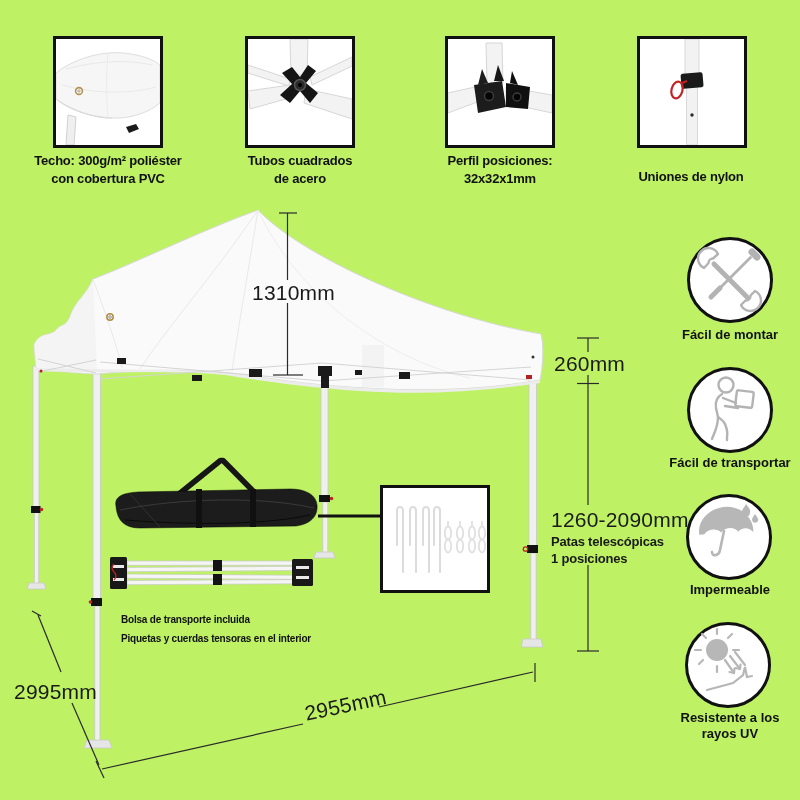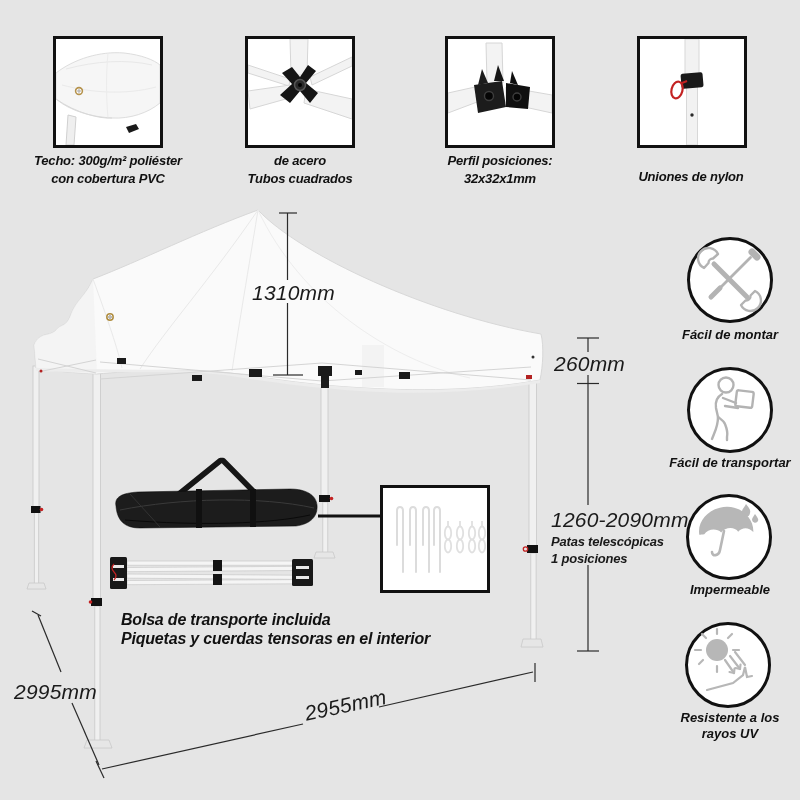--- a/index.html
+++ b/index.html
@@ -1,24 +1,24 @@
 <!DOCTYPE html>
 <html><head>
 <meta charset="utf-8">
 <style>
   html,body{margin:0;padding:0;background:#fff;}
-  .canvas{position:relative;width:800px;height:800px;background:#e5e5e5;overflow:hidden;
-          font-family:"Liberation Sans",sans-serif;color:#1a1a1a;font-style:italic;}
+  .canvas{position:relative;width:800px;height:800px;background:#bef264;overflow:hidden;
+          font-family:"Liberation Sans",sans-serif;color:#1a1a1a;}
   .fbox{position:absolute;width:110px;height:112px;border:3px solid #111;background:#fff;box-sizing:border-box;}
   .fbox svg{display:block;width:104px;height:106px;}
   .fcap{position:absolute;width:190px;text-align:center;font-size:13px;font-weight:bold;
         line-height:17.5px;letter-spacing:-0.2px;color:#111;}
   .dim{position:absolute;font-size:21px;color:#1a1a1a;white-space:nowrap;letter-spacing:0.2px;}
   .dim-note{font-size:13px;font-weight:bold;line-height:16.5px;letter-spacing:-0.2px;}
-  .note{position:absolute;font-size:16px;font-weight:bold;line-height:19px;color:#111;
+  .note{position:absolute;font-size:10px;font-weight:bold;line-height:19px;color:#111;
         white-space:nowrap;letter-spacing:-0.2px;}
   .tent-svg{position:absolute;left:0;top:195px;}
   .bcircle{position:absolute;width:86px;height:86px;border:3.5px solid #111;border-radius:50%;
            box-sizing:border-box;background:#fff;}
   .bcircle svg{display:block;width:79px;height:79px;}
   .blabel{position:absolute;width:200px;text-align:center;font-size:13px;font-weight:bold;
           line-height:16px;color:#111;}
 </style>
 </head>
 <body>
@@ -49,22 +49,22 @@
       <polygon points="0,26 42,40 41,47 0,34" fill="#f3f3f3" stroke="#d6d6d6"></polygon>
       <polygon points="104,18 62,38 64,46 104,27" fill="#f3f3f3" stroke="#d6d6d6"></polygon>
       <polygon points="0,52 42,46 45,58 2,70" fill="#f3f3f3" stroke="#d6d6d6"></polygon>
       <polygon points="58,50 104,60 104,80 56,64" fill="#f3f3f3" stroke="#d6d6d6"></polygon>
       <path d="M44 28 L52 38 L60 26 L68 32 L58 44 L70 54 L62 64 L52 52 L42 64 L32 56 L44 45 L34 34 Z" fill="#151515"></path>
       <circle cx="52" cy="46" r="5.5" fill="#2a2a2a" stroke="#555555" stroke-width="1.5"></circle>
       <circle cx="52" cy="46" r="2" fill="#000000"></circle>
     </svg>
   </div>
   <div class="fcap" style="left:205px;top:152px;">
+    <div>Tubos cuadrados</div>
     <div>de acero</div>
-    <div>Tubos cuadrados</div>
   </div>
 
   <div class="fbox" style="left:445px;top:36px;">
     <svg viewBox="0 0 104 106">
       <polygon points="38,4 54,4 55,44 39,44" fill="#f3f3f3" stroke="#d6d6d6"></polygon>
       <polygon points="0,54 36,46 37,60 0,74" fill="#f3f3f3" stroke="#d6d6d6"></polygon>
       <polygon points="58,48 104,56 104,74 58,64" fill="#f3f3f3" stroke="#d6d6d6"></polygon>
       <polygon points="30,46 34,30 40,44" fill="#1c1c1c"></polygon>
       <polygon points="46,42 50,26 56,42" fill="#161616"></polygon>
       <polygon points="62,44 64,32 70,46" fill="#0e0e0e"></polygon>

